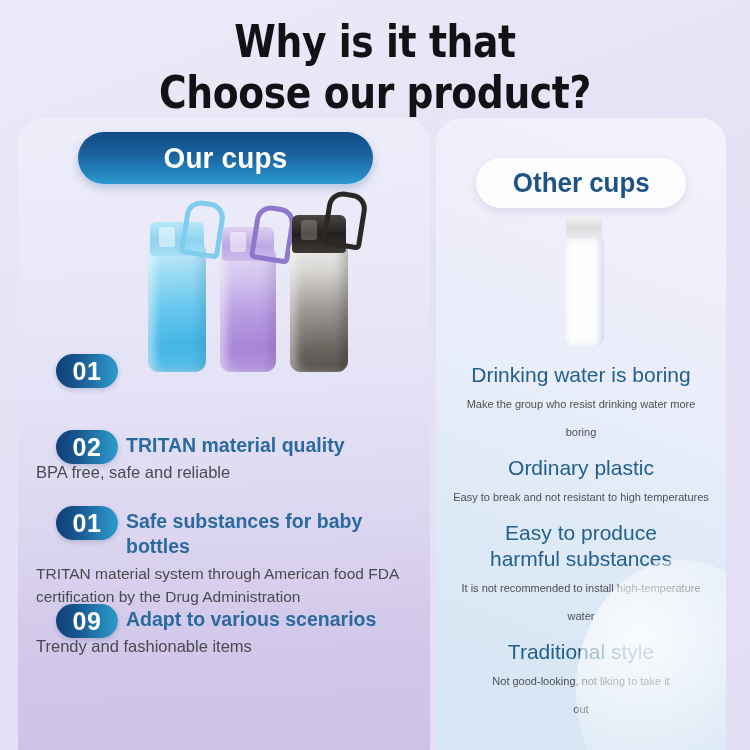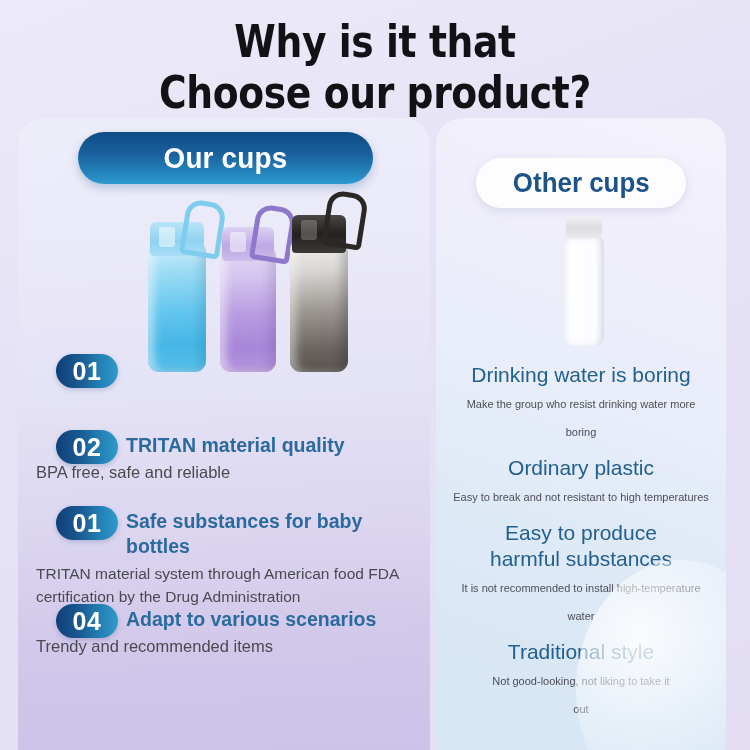--- a/index.html
+++ b/index.html
@@ -368,24 +368,24 @@
       <div class="feature" style="height:88px;">
         <div class="num-badge">
           <span>01</span>
         </div>
         <div class="feat-head">Safe substances for baby bottles</div>
         <div class="feat-sub" style="font-size:15.5px;">TRITAN material system through American food FDA certification by the Drug Administration</div>
       </div>
 
       <div class="feature" style="height:66px;">
         <div class="num-badge">
-          <span>04</span>
+          <span>09</span>
         </div>
         <div class="feat-head">Adapt to various scenarios</div>
-        <div class="feat-sub">Trendy and recommended items</div>
+        <div class="feat-sub">Trendy and fashionable items</div>
       </div>
 
     </div>
   </div>
 
   <div class="panel-right">
 
     <div class="pill-other">
       <span>Other cups</span>
     </div>

